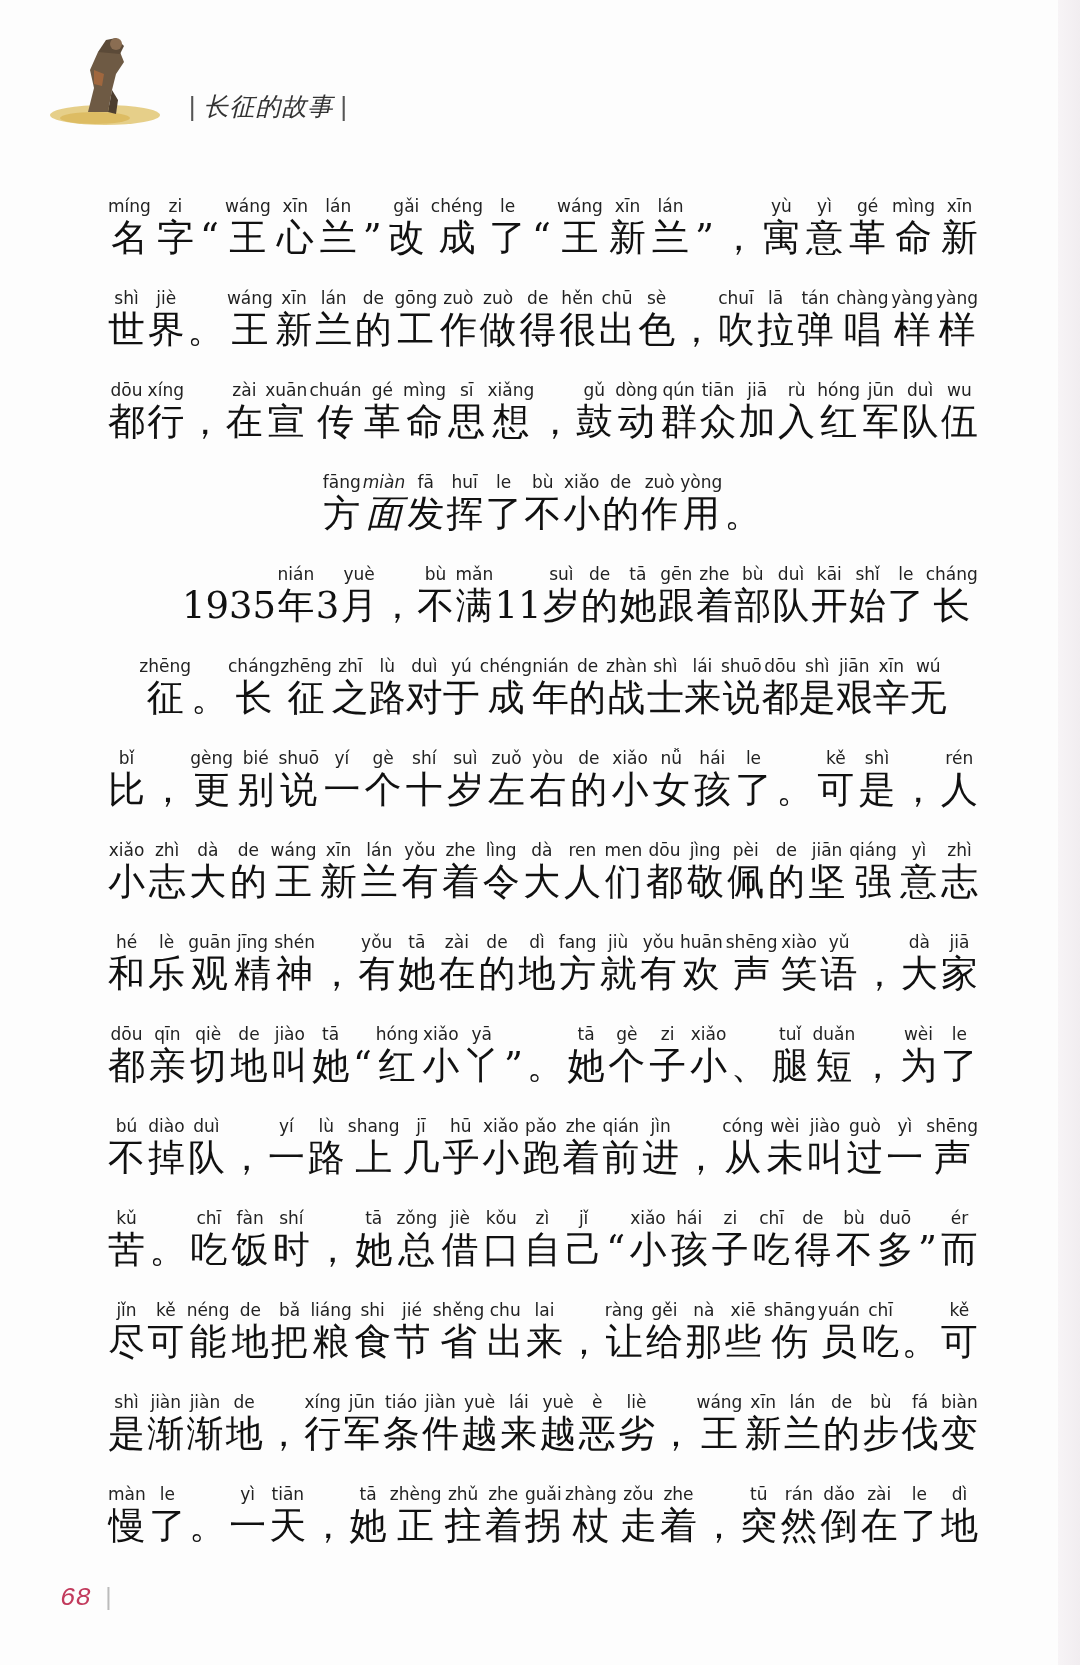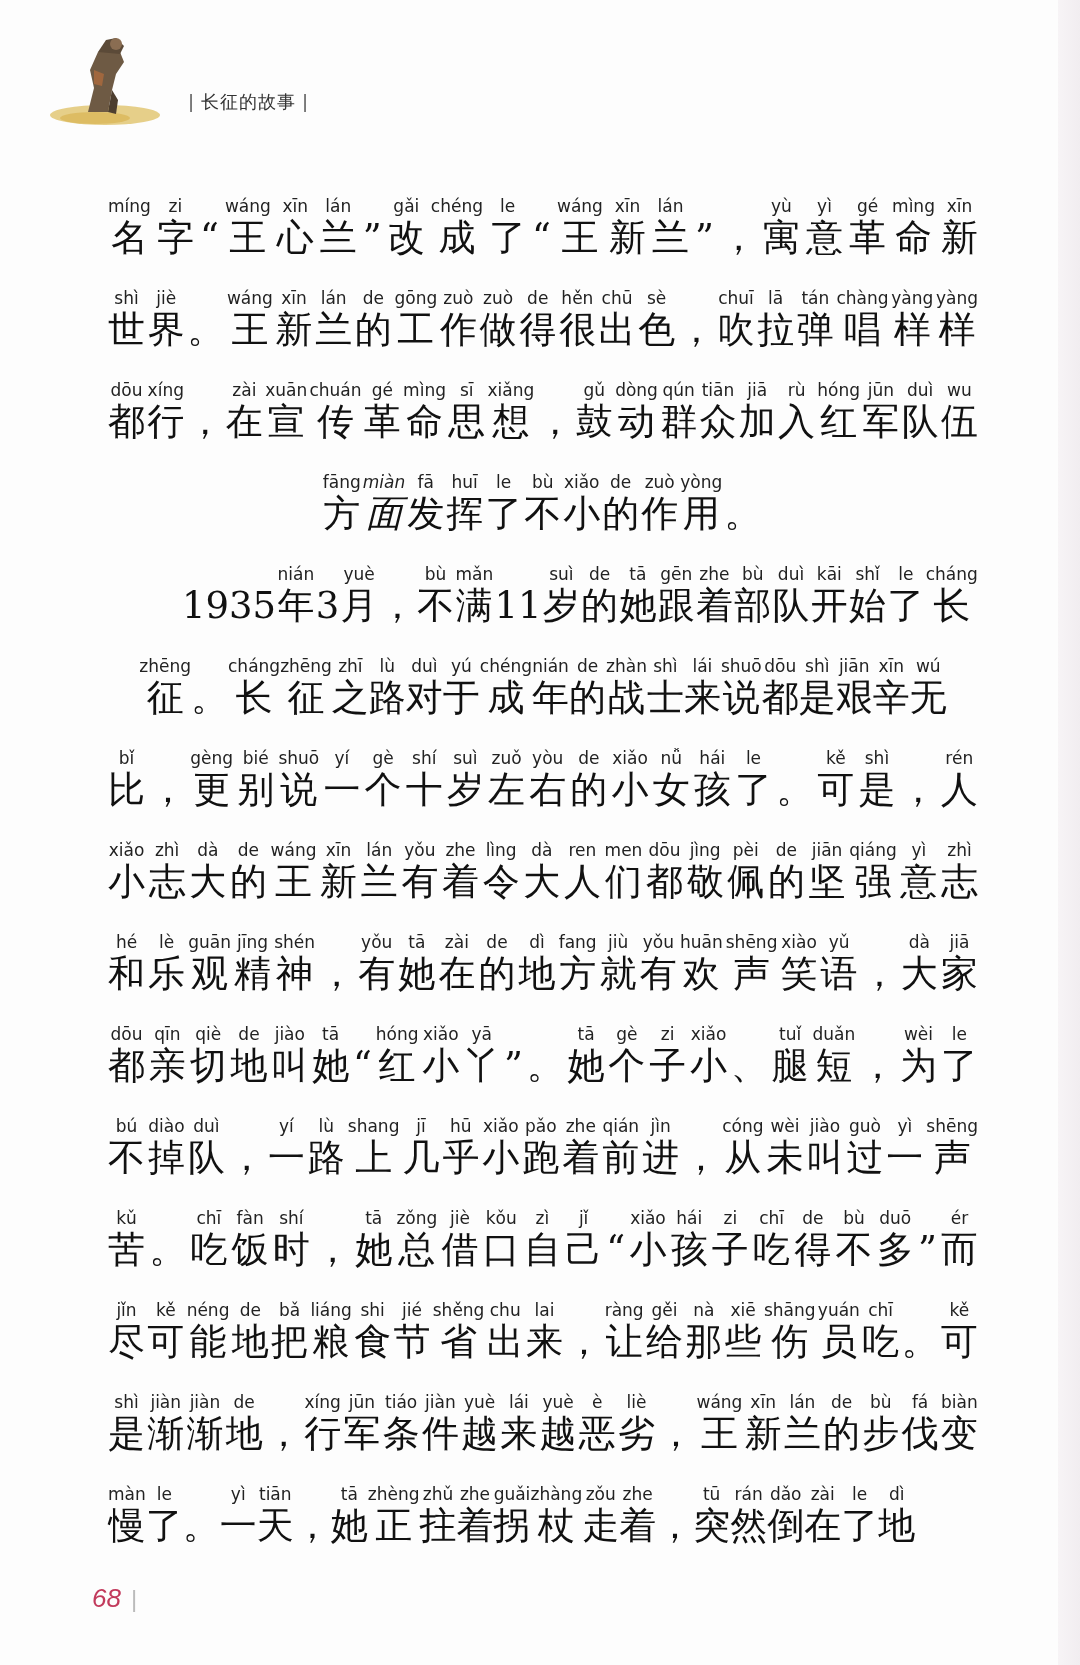--- a/index.html
+++ b/index.html
@@ -15,22 +15,23 @@
     background: linear-gradient(to right, #f7f4f6, #f1edf0);
   }
   .header {
     position: absolute; left: 50px; top: 30px; height: 100px; width: 400px;
   }
   .soldier {
     position: absolute; left: 0; top: 0; width: 120px; height: 100px;
   }
   .header-title {
     position: absolute; left: 132px; top: 60px;
-    font-size: 18px; color: #333; letter-spacing: 1px;
+    font-size: 25px; color: #333; letter-spacing: 1px;
     font-family: "DejaVu Sans", sans-serif;
+    font-style: italic;
   }
   .bar { color: #555; font-weight: normal; margin: 0 6px; }
 
   .body-text {
     position: absolute; left: 108px; top: 168px; width: 870px;
   }
   .line {
     display: flex; align-items: flex-end;
     height: 92px;
   }
@@ -43,22 +44,22 @@
     font-size: 17px; line-height: 20px; height: 20px; white-space: nowrap;
     color: #222; font-family: "DejaVu Sans", sans-serif;
   }
   .hz {
     font-size: 37px; line-height: 44px; height: 44px;
     font-family: "DejaVu Serif", serif; color: #111;
     white-space: nowrap;
   }
   .footer {
     position: absolute; left: 60px; top: 1583px;
-    font-family: Liberation Sans, sans-serif; font-style: italic;
-    font-size: 26px; color: #c23a5c; margin-left: 32px;
+    font-family: Liberation Mono, monospace; font-style: italic;
+    font-size: 26px; color: #c23a5c;
   }
   .footer-bar { color: #bbb; font-style: normal; margin-left: 10px; font-size: 24px; }
 </style>
 </head>
 <body>
 
 <div class="page-edge"></div>
 
 <div class="header">
   <svg class="soldier" viewBox="0 0 120 100">
@@ -1233,21 +1234,21 @@
       </span>
       <span class="unit">
         <span class="py">fá</span>
         <span class="hz">伐</span>
       </span>
       <span class="unit">
         <span class="py">biàn</span>
         <span class="hz">变</span>
       </span>
     </div>
-    <div class="line" style="justify-content: flex-start;">
+    <div class="line" style="justify-content: space-between;">
       <span class="unit">
         <span class="py">màn</span>
         <span class="hz">慢</span>
       </span>
       <span class="unit">
         <span class="py">le</span>
         <span class="hz">了</span>
       </span>
       <span class="unit">
         <span class="py"></span>

